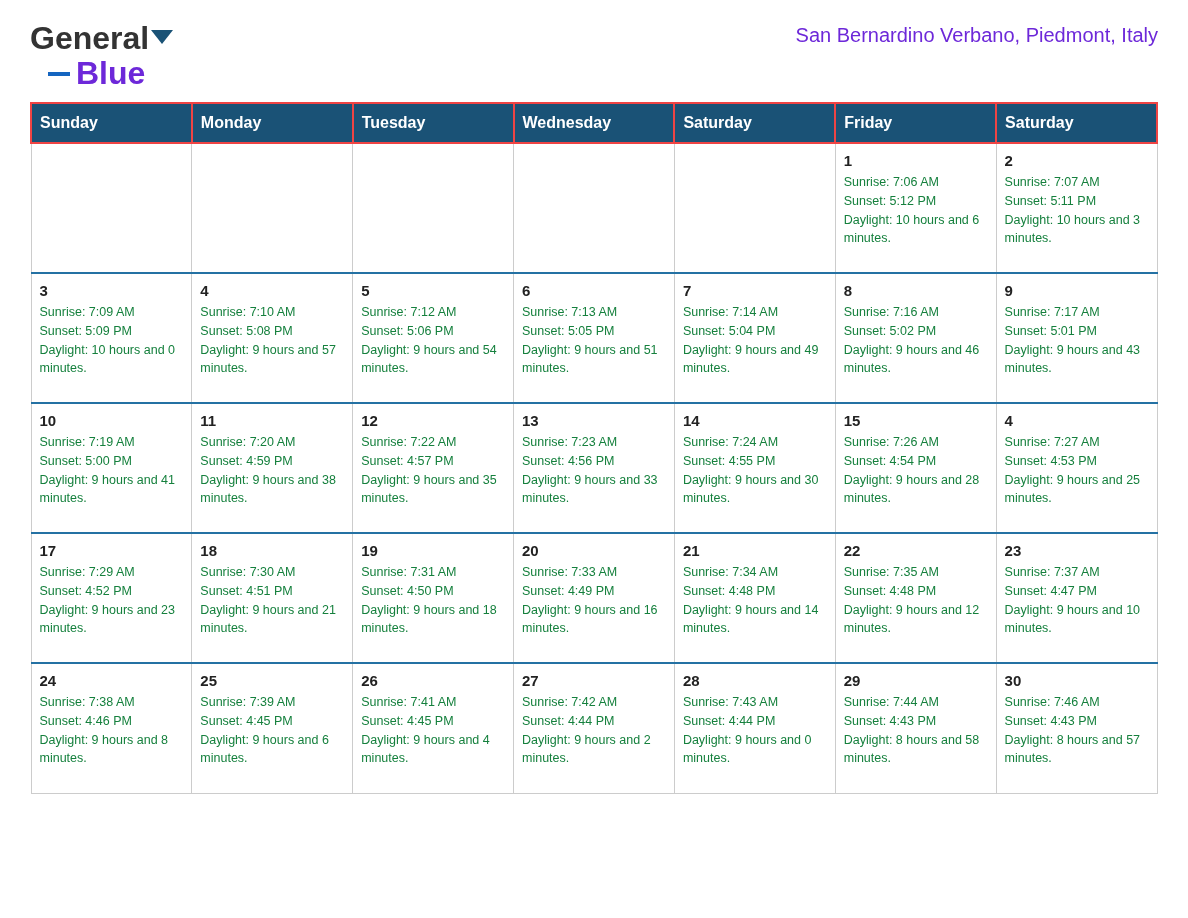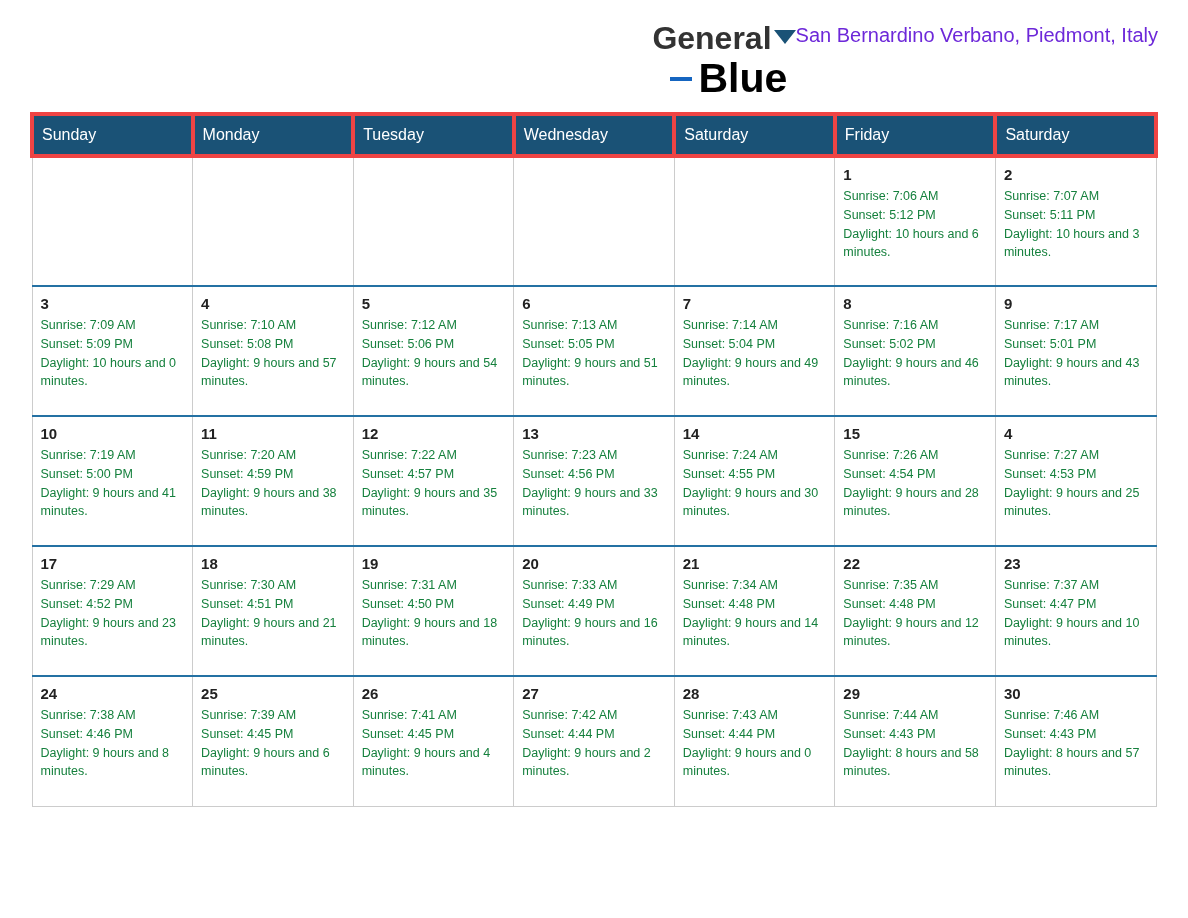--- a/index.html
+++ b/index.html
@@ -5,21 +5,21 @@
     * { box-sizing: border-box; margin: 0; padding: 0; }
     body {
       font-family: Arial, sans-serif;
       background: #fff;
       padding: 20px 30px;
       width: 1188px;
       min-height: 918px;
     }
     .header {
       display: flex;
-      justify-content: flex-end;
+      justify-content: space-between;
       align-items: flex-start;
       margin-bottom: 10px;
     }
     .logo {
       display: flex;
       flex-direction: column;
       align-items: flex-start;
     }
     .title-block {
       text-align: right;
@@ -38,23 +38,23 @@
     .calendar {
       width: 100%;
       border-collapse: collapse;
       margin-top: 10px;
     }
     .calendar thead tr th {
       background-color: #1a5276;
       color: #fff;
       padding: 10px 8px;
       font-size: 16px;
-      font-weight: normal;
+      font-weight: bold;
       text-align: left;
-      border: 4px solid #ef4444;
+      border: 2px solid #ef4444;
     }
     .calendar tbody tr td {
       vertical-align: top;
       padding: 8px;
       border: 1px solid #ccc;
       font-size: 13px;
       color: #333;
       width: 14.28%;
       min-height: 110px;
       height: 130px;
@@ -89,21 +89,21 @@
 <div class="header">
   <div class="logo">
     <div style="display:flex; align-items:center;">
       <span style="font-size:32px; font-weight:bold; color:#333;">General</span>
       <svg width="22" height="22" viewBox="0 0 22 22" style="margin-left:2px; margin-top:-4px;">
         <polygon points="0,4 22,4 11,18" fill="#1a5276"></polygon>
       </svg>
     </div>
     <div style="display:flex; align-items:center; margin-top:-2px; margin-left:18px;">
       <div style="width:22px; height:4px; background:#1565C0; margin-right:6px;"></div>
-      <span style="font-size:41px; font-weight:bold; color:#000000;">Blue</span>
+      <span style="font-size:32px; font-weight:bold; color:#6d28d9;">Blue</span>
     </div>
   </div>
   <div class="title-block">
     <div class="subtitle">San Bernardino Verbano, Piedmont, Italy</div>
   </div>
 </div>
 
 <table class="calendar">
   <thead>
     <tr>

